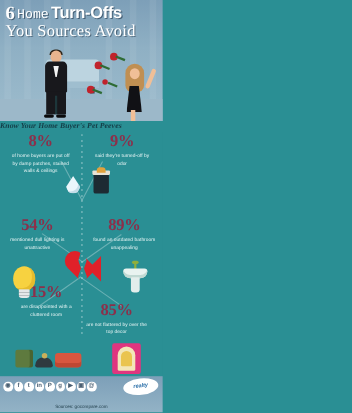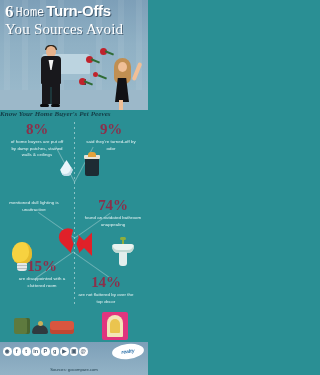--- a/index.html
+++ b/index.html
@@ -340,32 +340,33 @@
 
     <div class="stat s1">
       <div class="pct">8%</div>
       <div class="cap">of home buyers are put off by damp patches, stained walls &amp; ceilings</div>
     </div>
     <div class="stat s2">
       <div class="pct">9%</div>
       <div class="cap">said they're turned-off by odor</div>
     </div>
     <div class="stat s3">
+      <div class="pct">54%</div>
       <div class="cap">mentioned dull lighting is unattractive</div>
     </div>
     <div class="stat s4">
-      <div class="pct">74%</div>
+      <div class="pct">89%</div>
       <div class="cap">found an outdated bathroom unappealing</div>
     </div>
     <div class="stat s5">
       <div class="pct">15%</div>
       <div class="cap">are disappointed with a cluttered room</div>
     </div>
     <div class="stat s6">
-      <div class="pct">14%</div>
+      <div class="pct">85%</div>
       <div class="cap">are not flattered by over the top decor</div>
     </div>
   </div>
 
   <div class="footer">
     <div class="social" id="social-row">
         <div class="soc">◉</div>
         <div class="soc">f</div>
         <div class="soc">t</div>
         <div class="soc">in</div>

